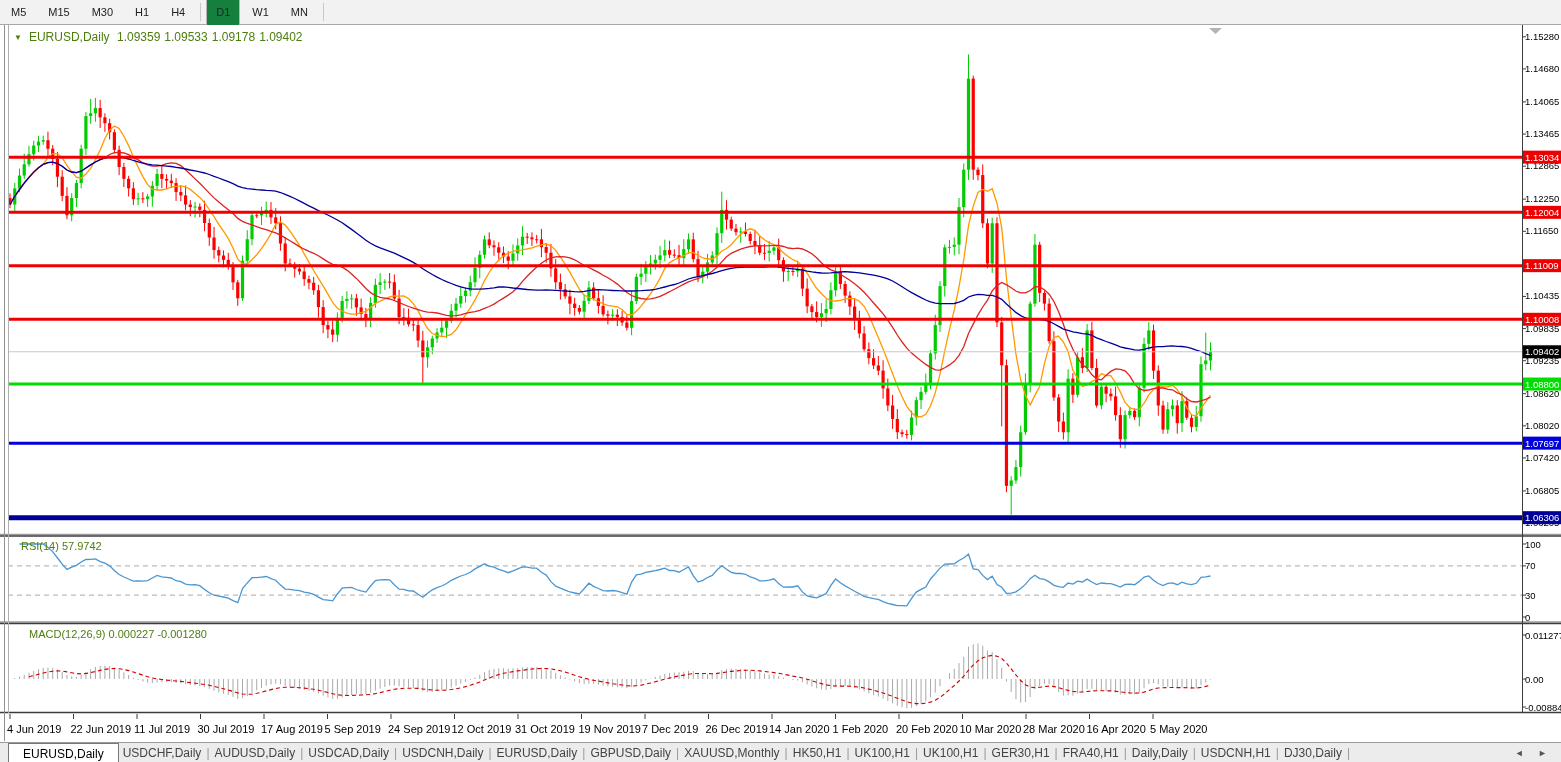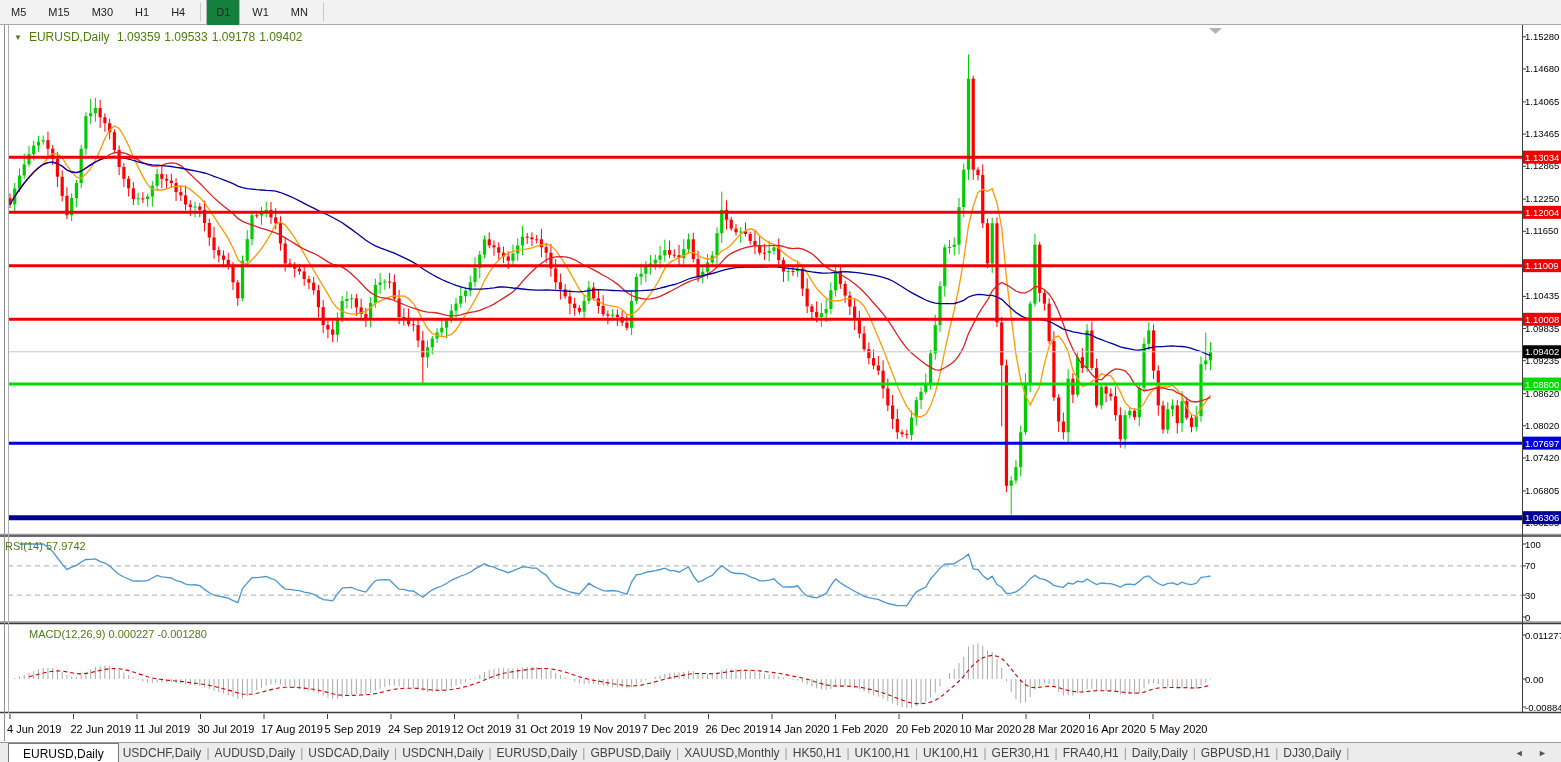--- a/index.html
+++ b/index.html
@@ -18,21 +18,21 @@
 
   
   #chart-region { position:absolute; top:25px; left:0; width:1561px; height:717px; background:#fff; }
   #chart-svg { position:absolute; top:0; left:0; }
   svg text { font-family:"Liberation Sans","DejaVu Sans",sans-serif; }
 
   .overlay-label { position:absolute; font-size:11px; color:#4d7c0f; z-index:5; white-space:nowrap; }
   #chart-title { top:5px; left:14px; font-size:12px; }
   #chart-title .dd { font-size:8px; margin-right:7px; position:relative; top:-1px; }
   #chart-title span.v { margin-left:4px; }
-  #rsi-label  { top:515px; left:5px; }
+  #rsi-label  { top:515px; left:21px; }
   #macd-label { top:603px; left:29px; }
 
   
   #tabbar { position:absolute; bottom:0; left:0; width:1561px; height:20px;
     background:#ececec; border-top:1px solid #9a9a9a;
     display:flex; align-items:center; font-size:12px; color:#444; }
   .tab { padding:2px 4px; white-space:nowrap; cursor:default; }
   .tab.active { background:#fff; border:1px solid #777; border-bottom:none; color:#000;
     margin-left:8px; padding:2px 14px; height:20px; line-height:16px; }
   .tab-sep { color:#999; padding:0 1px; }
@@ -997,19 +997,19 @@
       <span class="tab">UK100,H1</span>
       <span class="tab-sep">|</span>
       <span class="tab">UK100,H1</span>
       <span class="tab-sep">|</span>
       <span class="tab">GER30,H1</span>
       <span class="tab-sep">|</span>
       <span class="tab">FRA40,H1</span>
       <span class="tab-sep">|</span>
       <span class="tab">Daily,Daily</span>
       <span class="tab-sep">|</span>
-      <span class="tab">GBPUSD,H1</span>
+      <span class="tab">USDCNH,H1</span>
       <span class="tab-sep">|</span>
       <span class="tab">DJ30,Daily</span>
       <span class="tab-sep">|</span>
       <span id="tab-arrows">◄ ►</span>
     </div>
 </div>
 
 </body></html>

